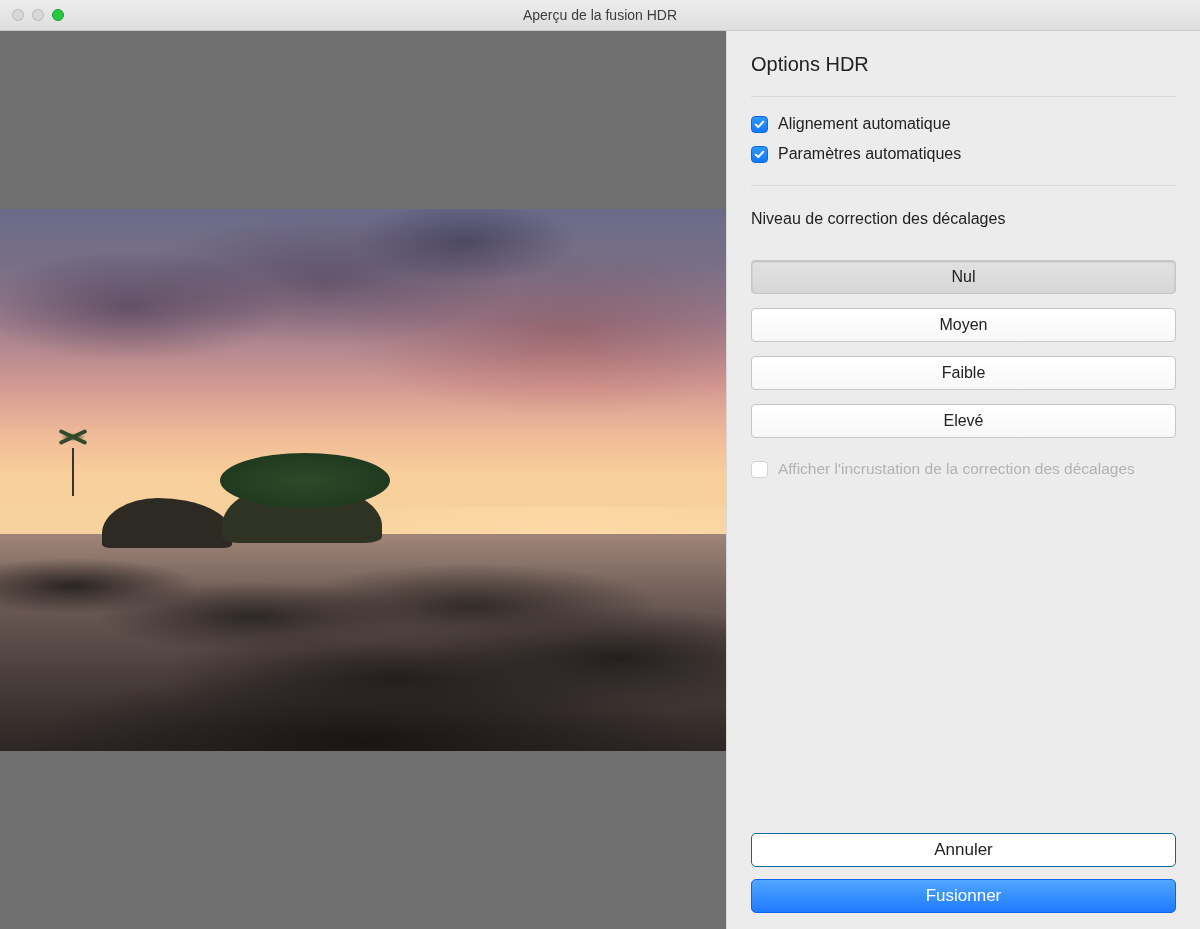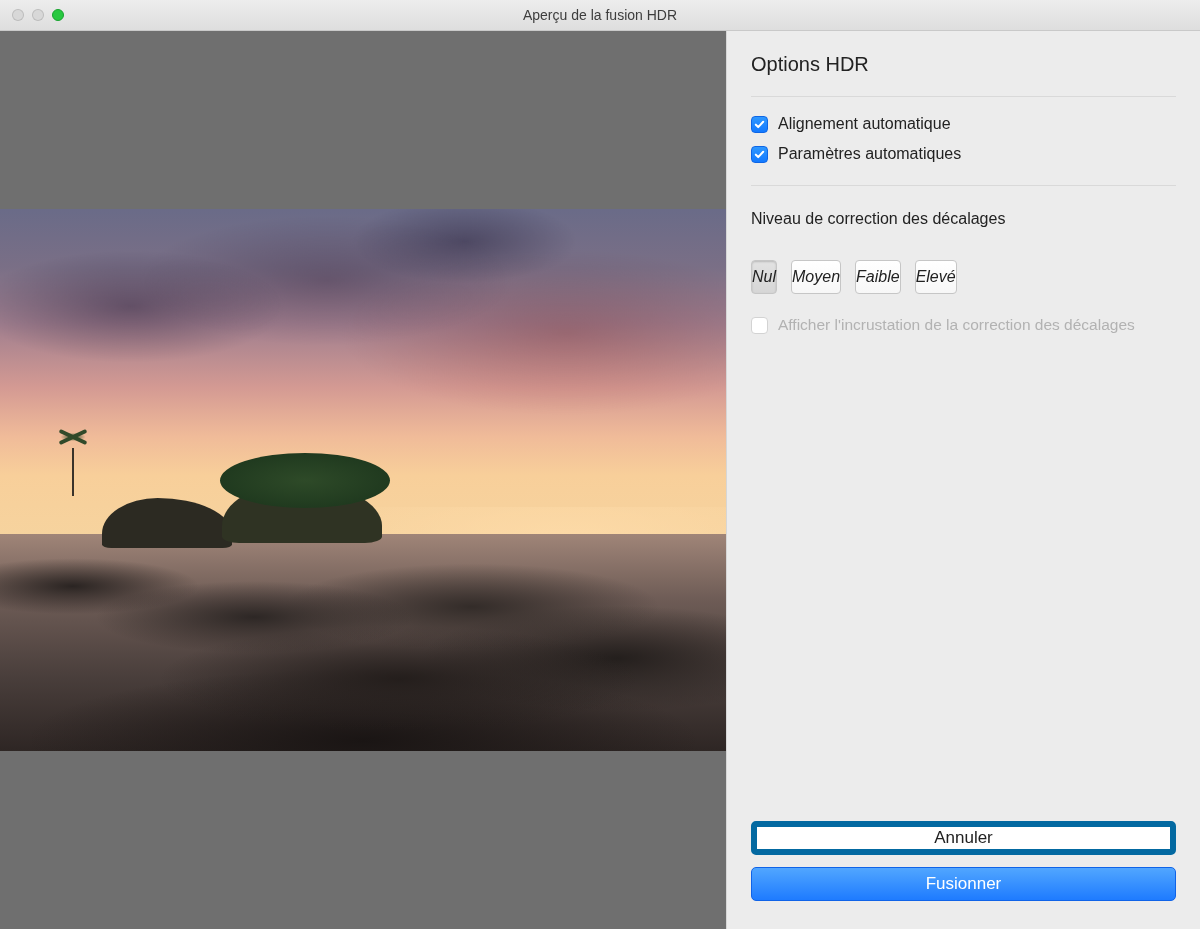--- a/index.html
+++ b/index.html
@@ -167,21 +167,21 @@
   .palm .fronds::before { transform: translate(-50%,-50%) rotate(25deg); }
   .palm .fronds::after  { transform: translate(-50%,-50%) rotate(-25deg); }
 
   
   .panel {
     width: var(--panel-w);
     background: var(--panel-bg);
     border-left: 1px solid #d6d6d6;
     display: flex;
     flex-direction: column;
-    padding: 22px 24px 28px 24px;
+    padding: 22px 24px 16px 24px;
   }
   .panel-title {
     font-size: 20px;
     font-weight: 500;
     margin-bottom: 16px;
   }
   .hr {
     height: 1px;
     background: var(--separator);
     margin: 4px 0 18px 0;
@@ -209,23 +209,23 @@
   }
   .check.on svg { width: 11px; height: 11px; display:block; }
   .check.on svg path { stroke: #fff; stroke-width: 2.2; fill: none; stroke-linecap: round; stroke-linejoin: round; }
 
   .section-label {
     font-size: 16px;
     margin: 6px 0 32px 0;
   }
   .option-buttons {
     display: flex;
+    flex-direction: column;
     gap: 14px;
     margin-bottom: 22px;
-    font-style: italic;
   }
   .opt-btn {
     height: 34px;
     background: linear-gradient(#ffffff,#f7f7f7);
     border: 1px solid var(--button-border);
     border-radius: 4px;
     font-size: 16px;
     display: flex; align-items: center; justify-content: center;
     cursor: pointer;
   }
@@ -248,21 +248,21 @@
   .action-btn {
     height: 34px;
     border-radius: 5px;
     font-size: 17px;
     display: flex; align-items: center; justify-content: center;
     cursor: pointer;
     margin-top: 12px;
   }
   .cancel-btn {
     background: #fff;
-    border: 6px solid #0369a1;
+    border: 1px solid #0369a1;
   }
   .primary-btn {
     background: linear-gradient(#51a6ff, #1e7bff);
     border: 1px solid #0f63e8;
     color: #fff;
   }
 </style>
 </head>
 <body>
 

